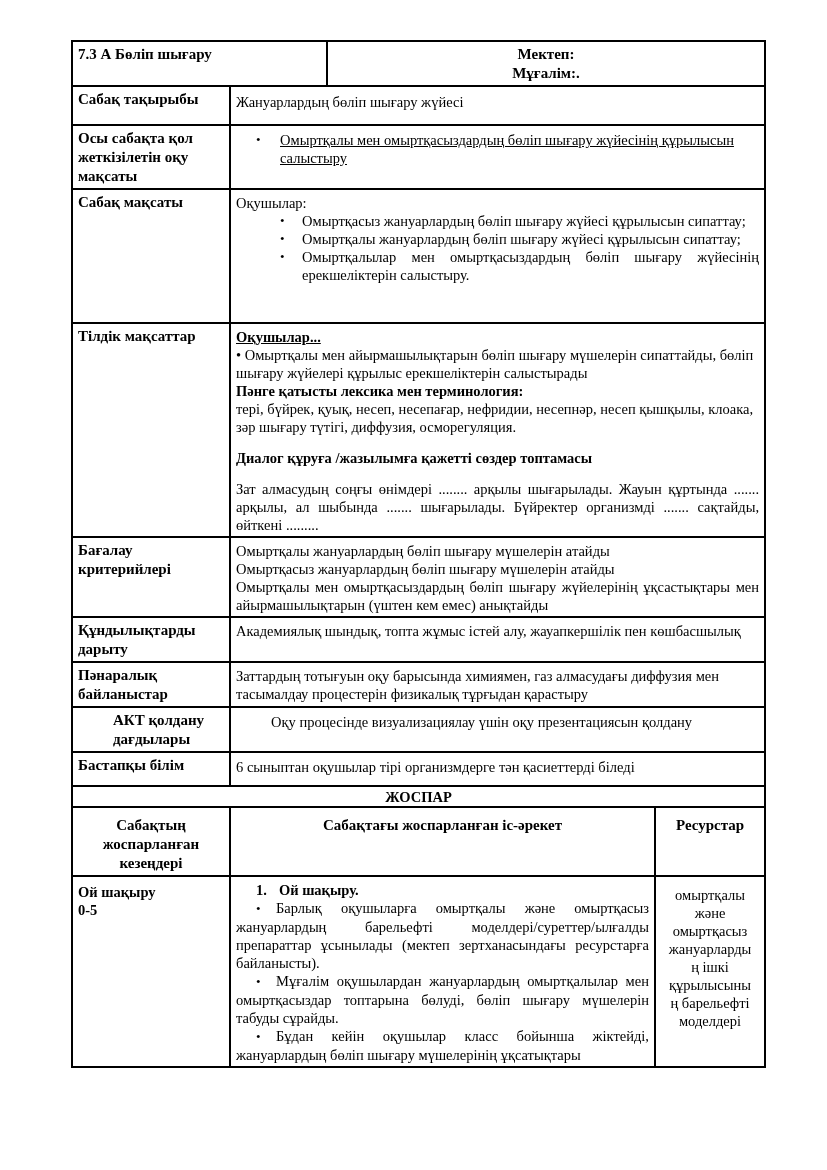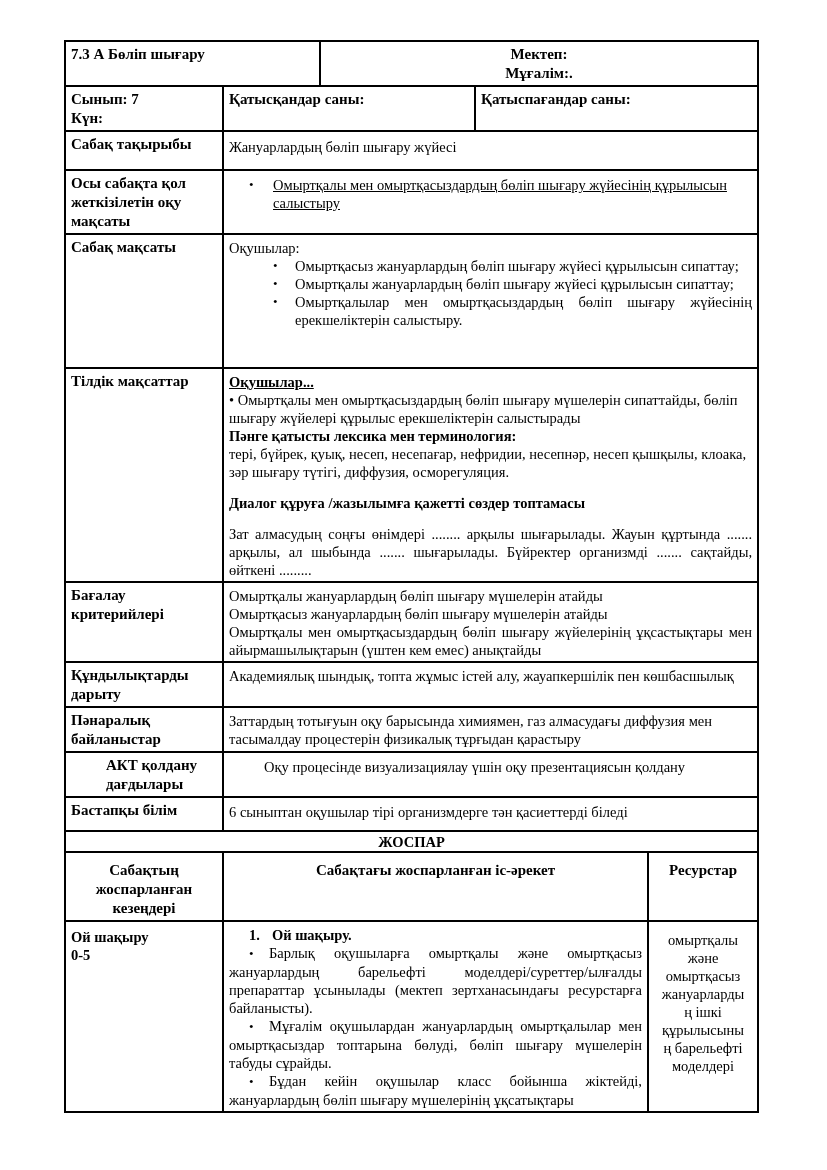--- a/index.html
+++ b/index.html
@@ -4,21 +4,21 @@
 <style>
   * { margin:0; padding:0; box-sizing:border-box; }
   html,body { background:#ffffff; }
   body {
     width:827px; height:1170px; overflow:hidden;
     font-family:"Liberation Serif","DejaVu Serif",serif;
     color:#000000;
   }
   .sheet { position:relative; width:827px; height:1170px; background:#ffffff; }
   table.doc {
-    position:absolute; left:64px; top:40px; width:693px;
+    position:absolute; left:71px; top:40px; width:693px;
     border-collapse:collapse; table-layout:fixed;
   }
   td {
     border:2px solid #000000;
     vertical-align:top;
     padding:2px 5px;
     font-size:14.5px;
     line-height:18px;
     overflow:hidden;
   }
@@ -75,32 +75,20 @@
       <tr class="r1">
         <td colspan="2" class="lbl">
           <span>7.3 А Бөліп шығару</span>
         </td>
         <td colspan="3" class="lbl center">
           <div>Мектеп:</div>
           <div>Мұғалім:.</div>
         </td>
       </tr>
 
-      <tr class="r2">
-        <td class="lbl">
-          <div>Сынып: 7</div>
-          <div>Күн:</div>
-        </td>
-        <td colspan="2" class="lbl">
-          <span>Қатысқандар саны:</span>
-        </td>
-        <td colspan="2" class="lbl">
-          <span>Қатыспағандар саны:</span>
-        </td>
-      </tr>
 
       <tr class="r3">
         <td class="lbl">
           <span>Сабақ тақырыбы</span>
         </td>
         <td colspan="4" style="padding-top:6px;">
           <span>Жануарлардың бөліп шығару жүйесі</span>
         </td>
       </tr>
 
@@ -128,21 +116,21 @@
           </ul>
         </td>
       </tr>
 
       <tr class="r6">
         <td class="lbl">
           <span>Тілдік мақсаттар</span>
         </td>
         <td colspan="4" class="lang" style="padding-top:4px;">
           <p class="b u">Оқушылар...</p>
-          <p>• Омыртқалы мен омыртқасыздардың бөліп шығару мүшелерін сипаттайды, бөліп шығару жүйелері құрылыс ерекшеліктерін салыстырады</p>
+          <p>• Омыртқалы мен айырмашылықтарын бөліп шығару мүшелерін сипаттайды, бөліп шығару жүйелері құрылыс ерекшеліктерін салыстырады</p>
           <p class="b">Пәнге қатысты  лексика мен терминология:</p>
           <p>тері, бүйрек, қуық, несеп, несепағар, нефридии, несепнәр, несеп қышқылы, клоака, зәр шығару түтігі, диффузия, осморегуляция.</p>
           <p class="b gap">Диалог құруға /жазылымға қажетті  сөздер топтамасы</p>
           <p class="just gap">Зат алмасудың соңғы өнімдері ........ арқылы  шығарылады. Жауын құртында ....... арқылы, ал шыбында ....... шығарылады. Бүйректер организмді ....... сақтайды, өйткені .........</p>
         </td>
       </tr>
 
       <tr class="r7">
         <td class="lbl">
           <span>Бағалау критерийлері</span>

